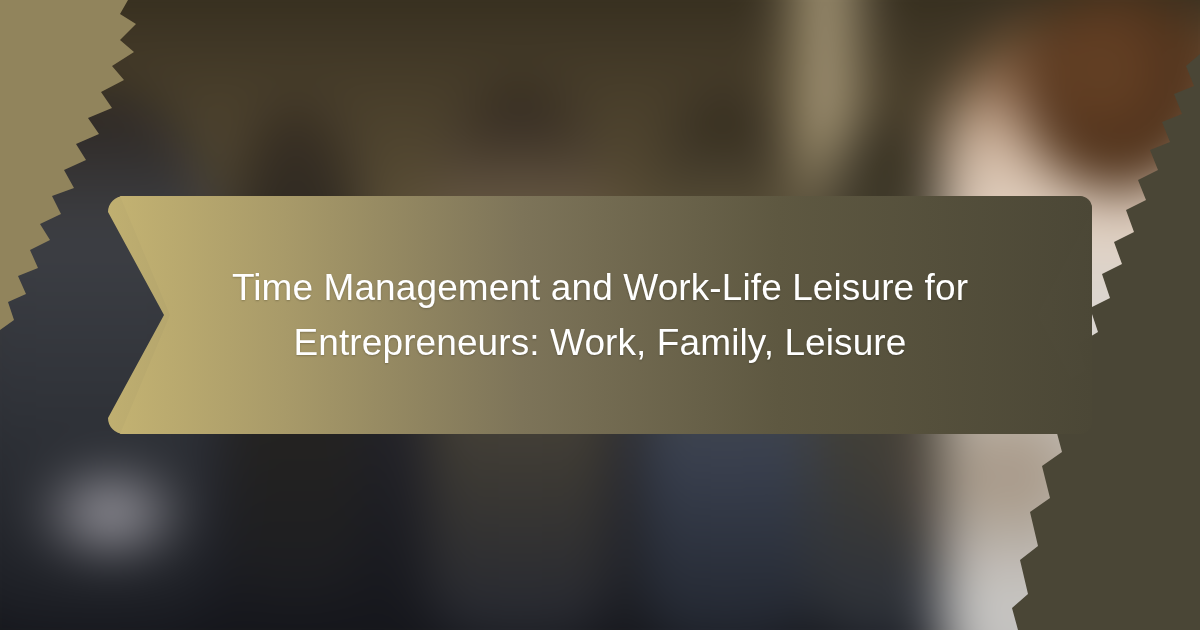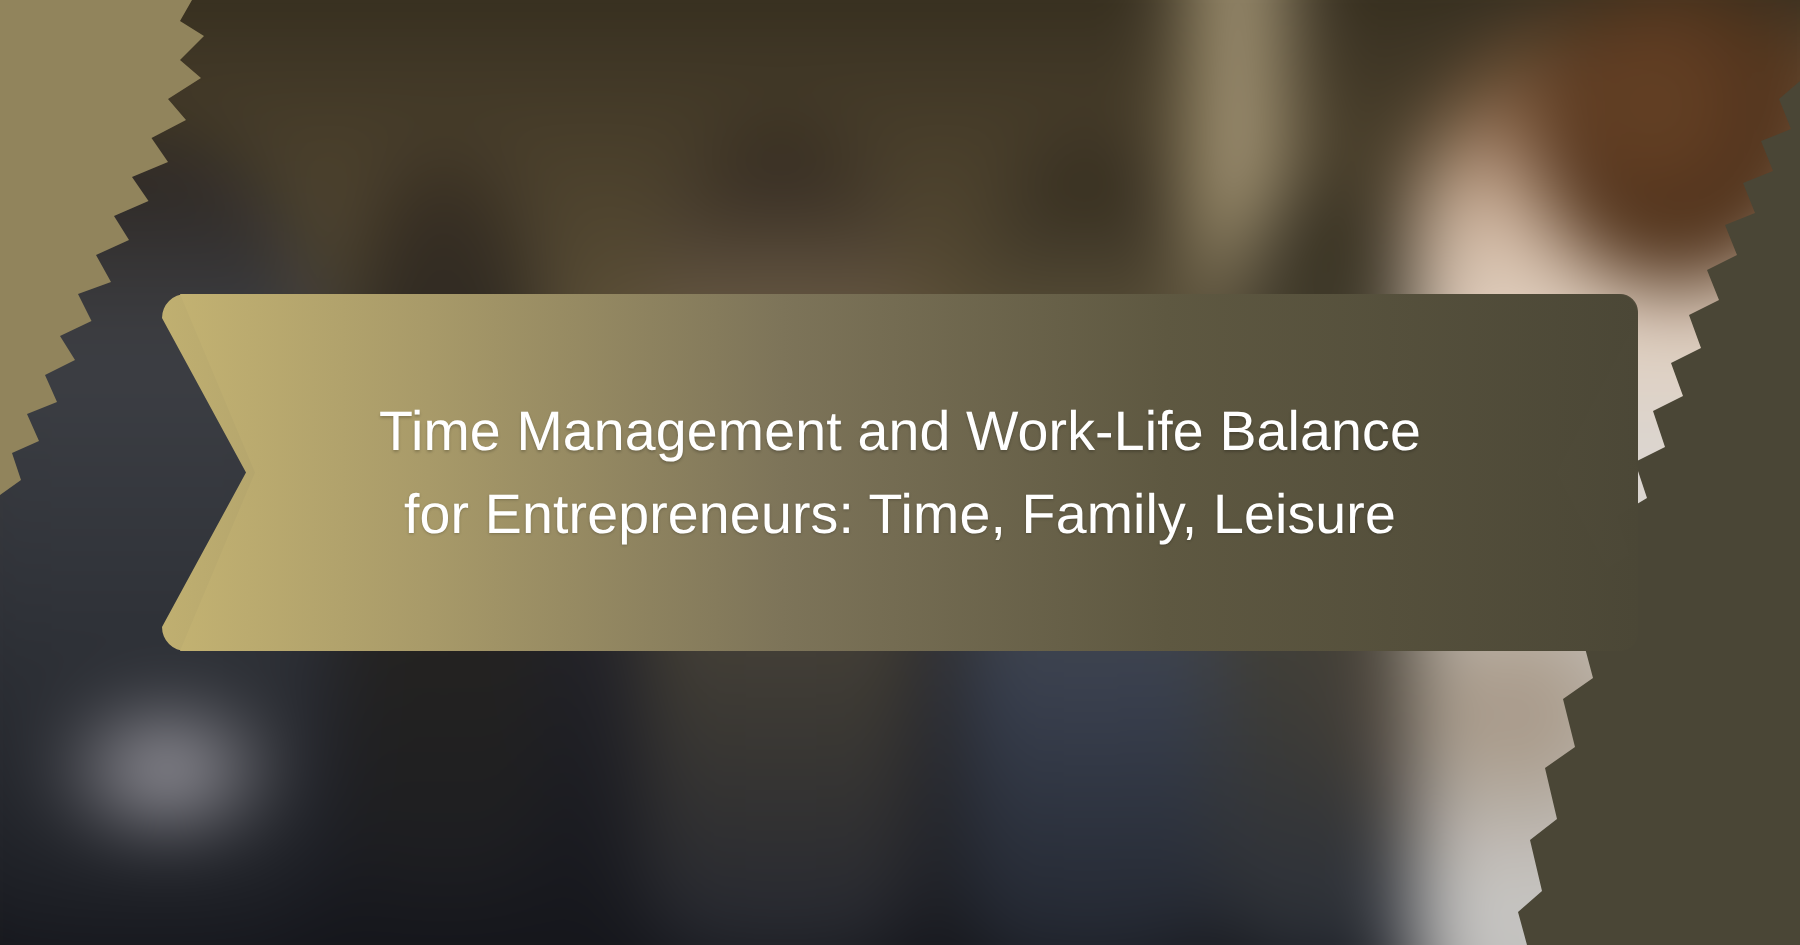--- a/index.html
+++ b/index.html
@@ -241,17 +241,17 @@
         A16,16 0 0 1 968,238
         H16
         A16,16 0 0 1 0,222
         L56,119
         L0,16
         A16,16 0 0 1 16,0
         Z"></path>
     </svg>
 
     <div class="banner-label">
-      <div class="banner-title">Time Management and Work-Life Balance for Entrepreneurs: Time, Family, Leisure</div>
+      <div class="banner-title">Time Management and Work-Life Leisure for Entrepreneurs: Work, Family, Leisure</div>
     </div>
   </div>
 
 </div>
 
 </body></html>

